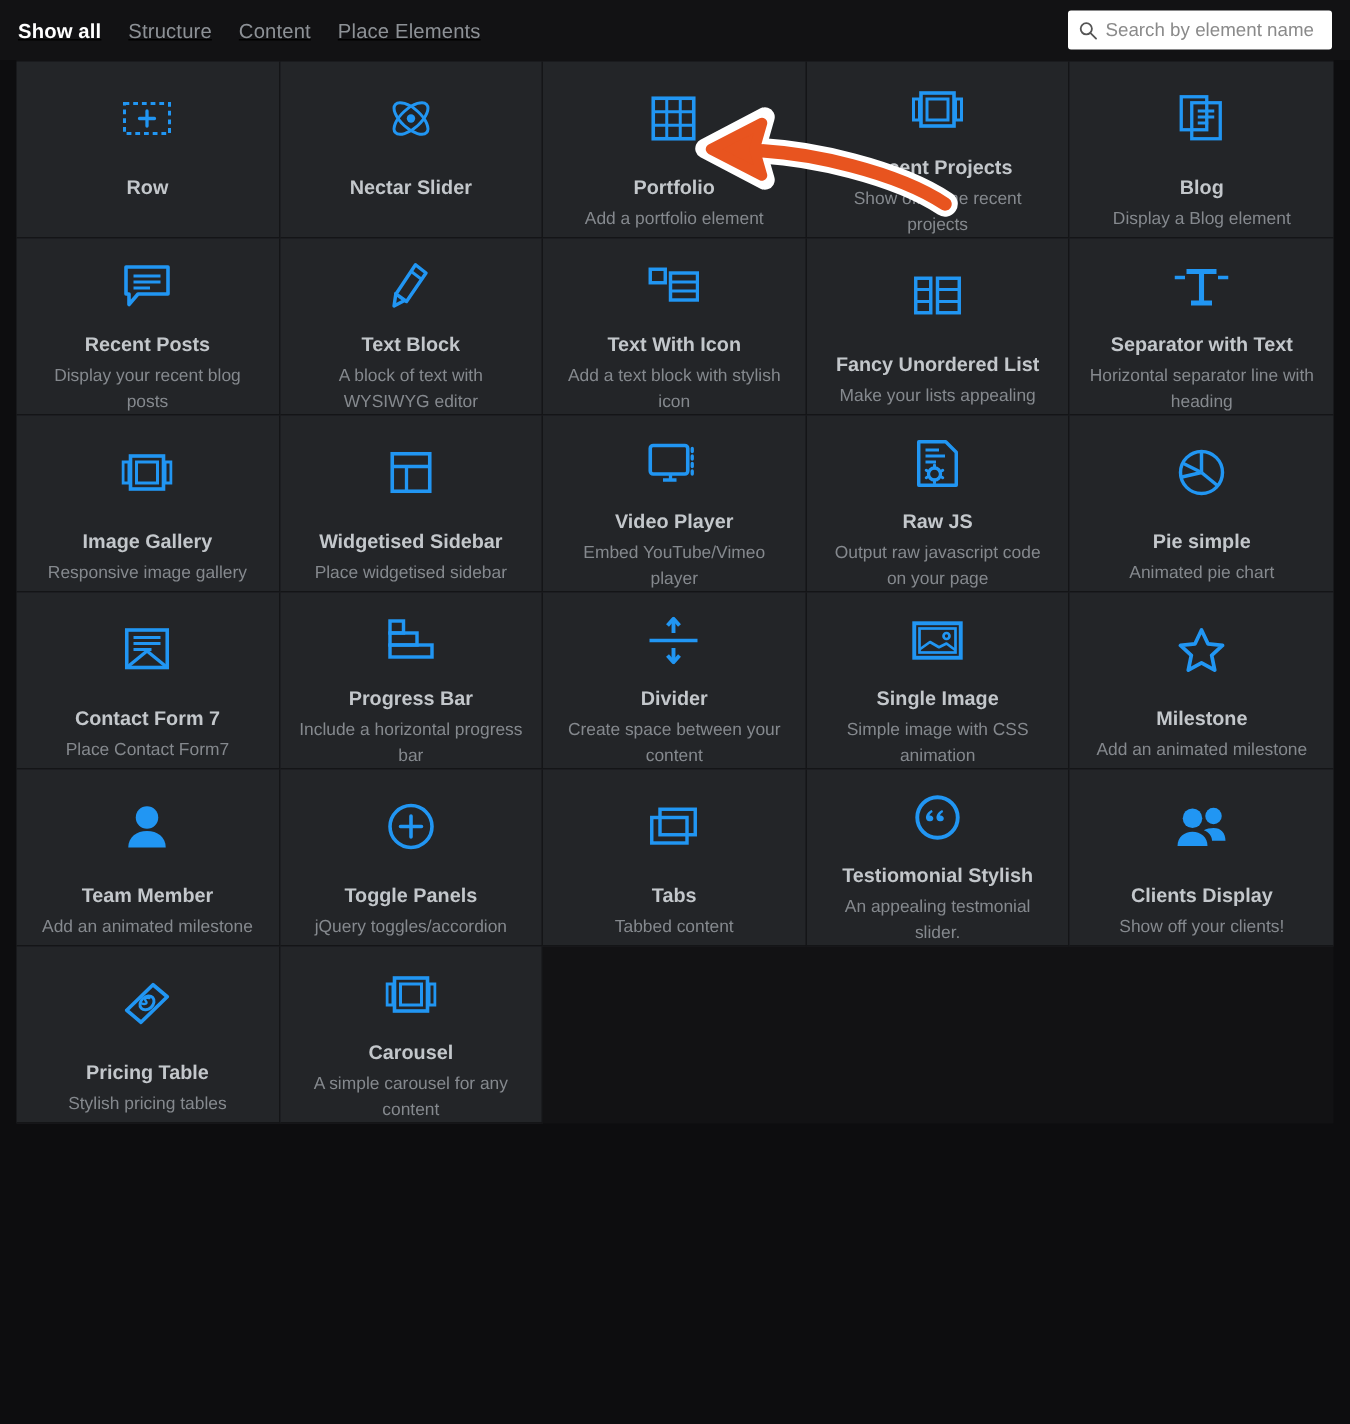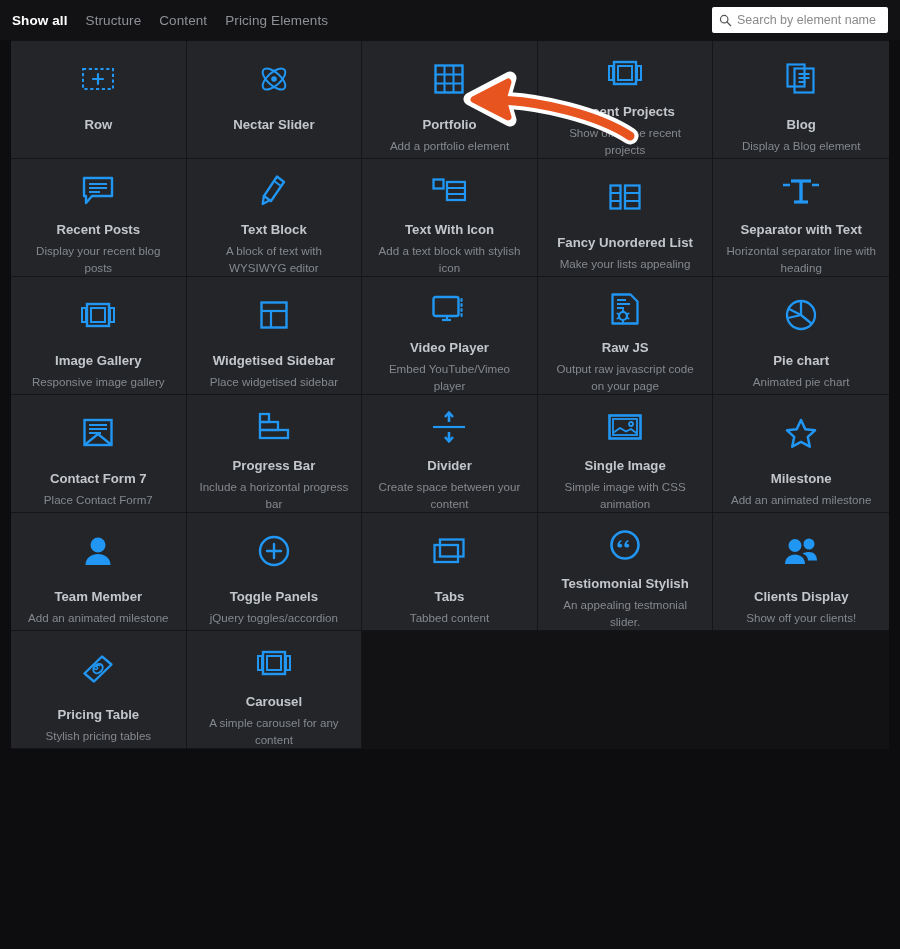--- a/index.html
+++ b/index.html
@@ -17,20 +17,21 @@
 
   
   #topbar {
     position: relative;
     height: 40px;
     background: #121214;
     display: flex;
     align-items: center;
     padding: 0 0 0 12px;
     box-sizing: border-box;
+    text-decoration: underline;
   }
   .tabs {
     display: flex;
     align-items: center;
     gap: 18px;
   }
   .tab {
     font-size: 13.5px;
     color: #8d9196;
     letter-spacing: 0.1px;
@@ -129,21 +130,21 @@
   }
 </style>
 </head>
 <body>
 
 <div id="topbar">
   <div class="tabs">
     <span class="tab active">Show all</span>
     <span class="tab">Structure</span>
     <span class="tab">Content</span>
-    <span class="tab">Pricing Elements</span>
+    <span class="tab">Place Elements</span>
   </div>
 
   <div class="search-wrap">
     <span>
       <svg width="13" height="13" viewBox="0 0 16 16">
         <circle cx="6.4" cy="6.4" r="4.6" fill="none" stroke="#555" stroke-width="1.5"></circle>
         <line x1="9.9" y1="9.9" x2="14.4" y2="14.4" stroke="#555" stroke-width="1.5" stroke-linecap="round"></line>
       </svg>
     </span>
     <input class="search-input" type="text" placeholder="Search by element name" style="">
@@ -309,21 +310,21 @@
       <div class="cell">
         <div class="icon-box">
           <svg width="32" height="32" viewBox="0 0 32 32">
             <circle cx="16" cy="16" r="14" fill="none" stroke="#2196f3" stroke-width="2.3"></circle>
             <path d="M16 16L16 2" stroke="#2196f3" stroke-width="2.3"></path>
             <path d="M16 16L4 10" stroke="#2196f3" stroke-width="2.3"></path>
             <path d="M16 16L3 19" stroke="#2196f3" stroke-width="2.3"></path>
             <path d="M16 16L27 25" stroke="#2196f3" stroke-width="2.3"></path>
           </svg>
         </div>
-        <div class="cell-title">Pie chart</div>
+        <div class="cell-title">Pie simple</div>
         <div class="cell-desc">Animated pie chart</div>
       </div>
       <div class="cell">
         <div class="icon-box">
           <svg width="30" height="30" viewBox="0 0 30 30">
             <rect x="1.5" y="2" width="27" height="25" fill="none" stroke="#2196f3" stroke-width="2.4"></rect>
             <path d="M1.5 27L15 16l13.5 11" fill="none" stroke="#2196f3" stroke-width="2.3" stroke-linejoin="round"></path>
             <path d="M6 7h18M6 11h18M6 15h12" stroke="#2196f3" stroke-width="2"></path>
           </svg>
         </div>

